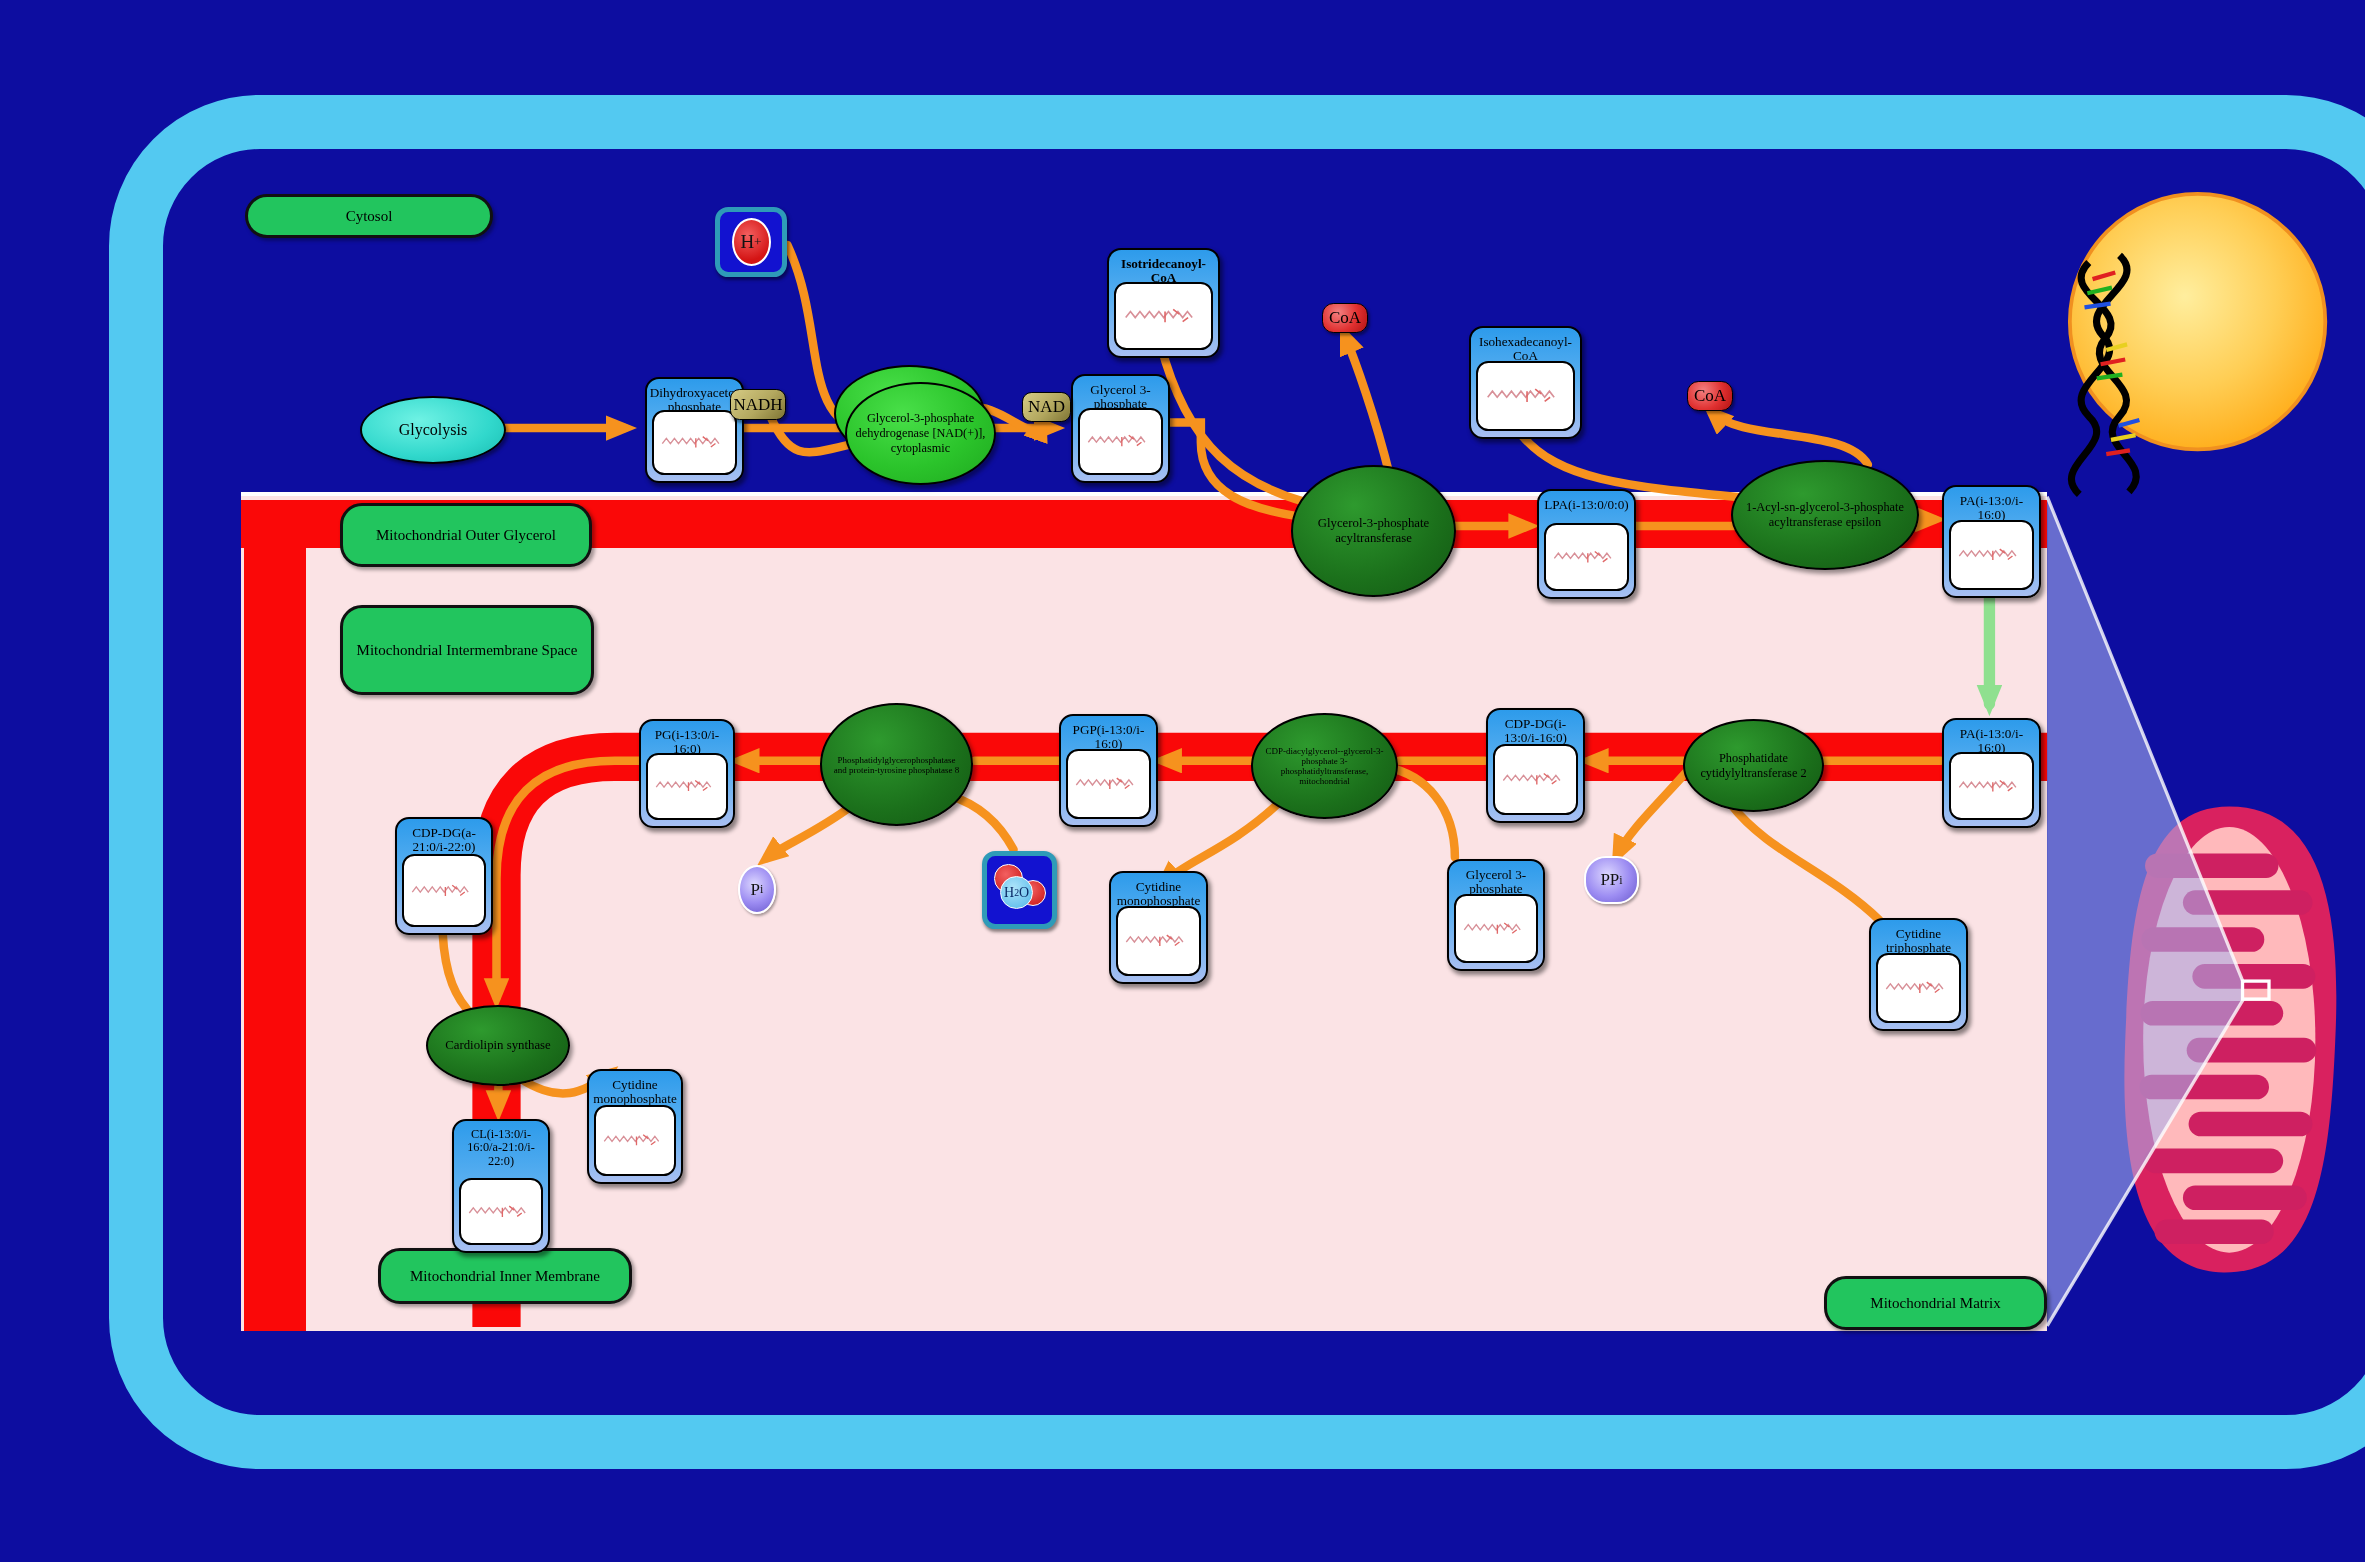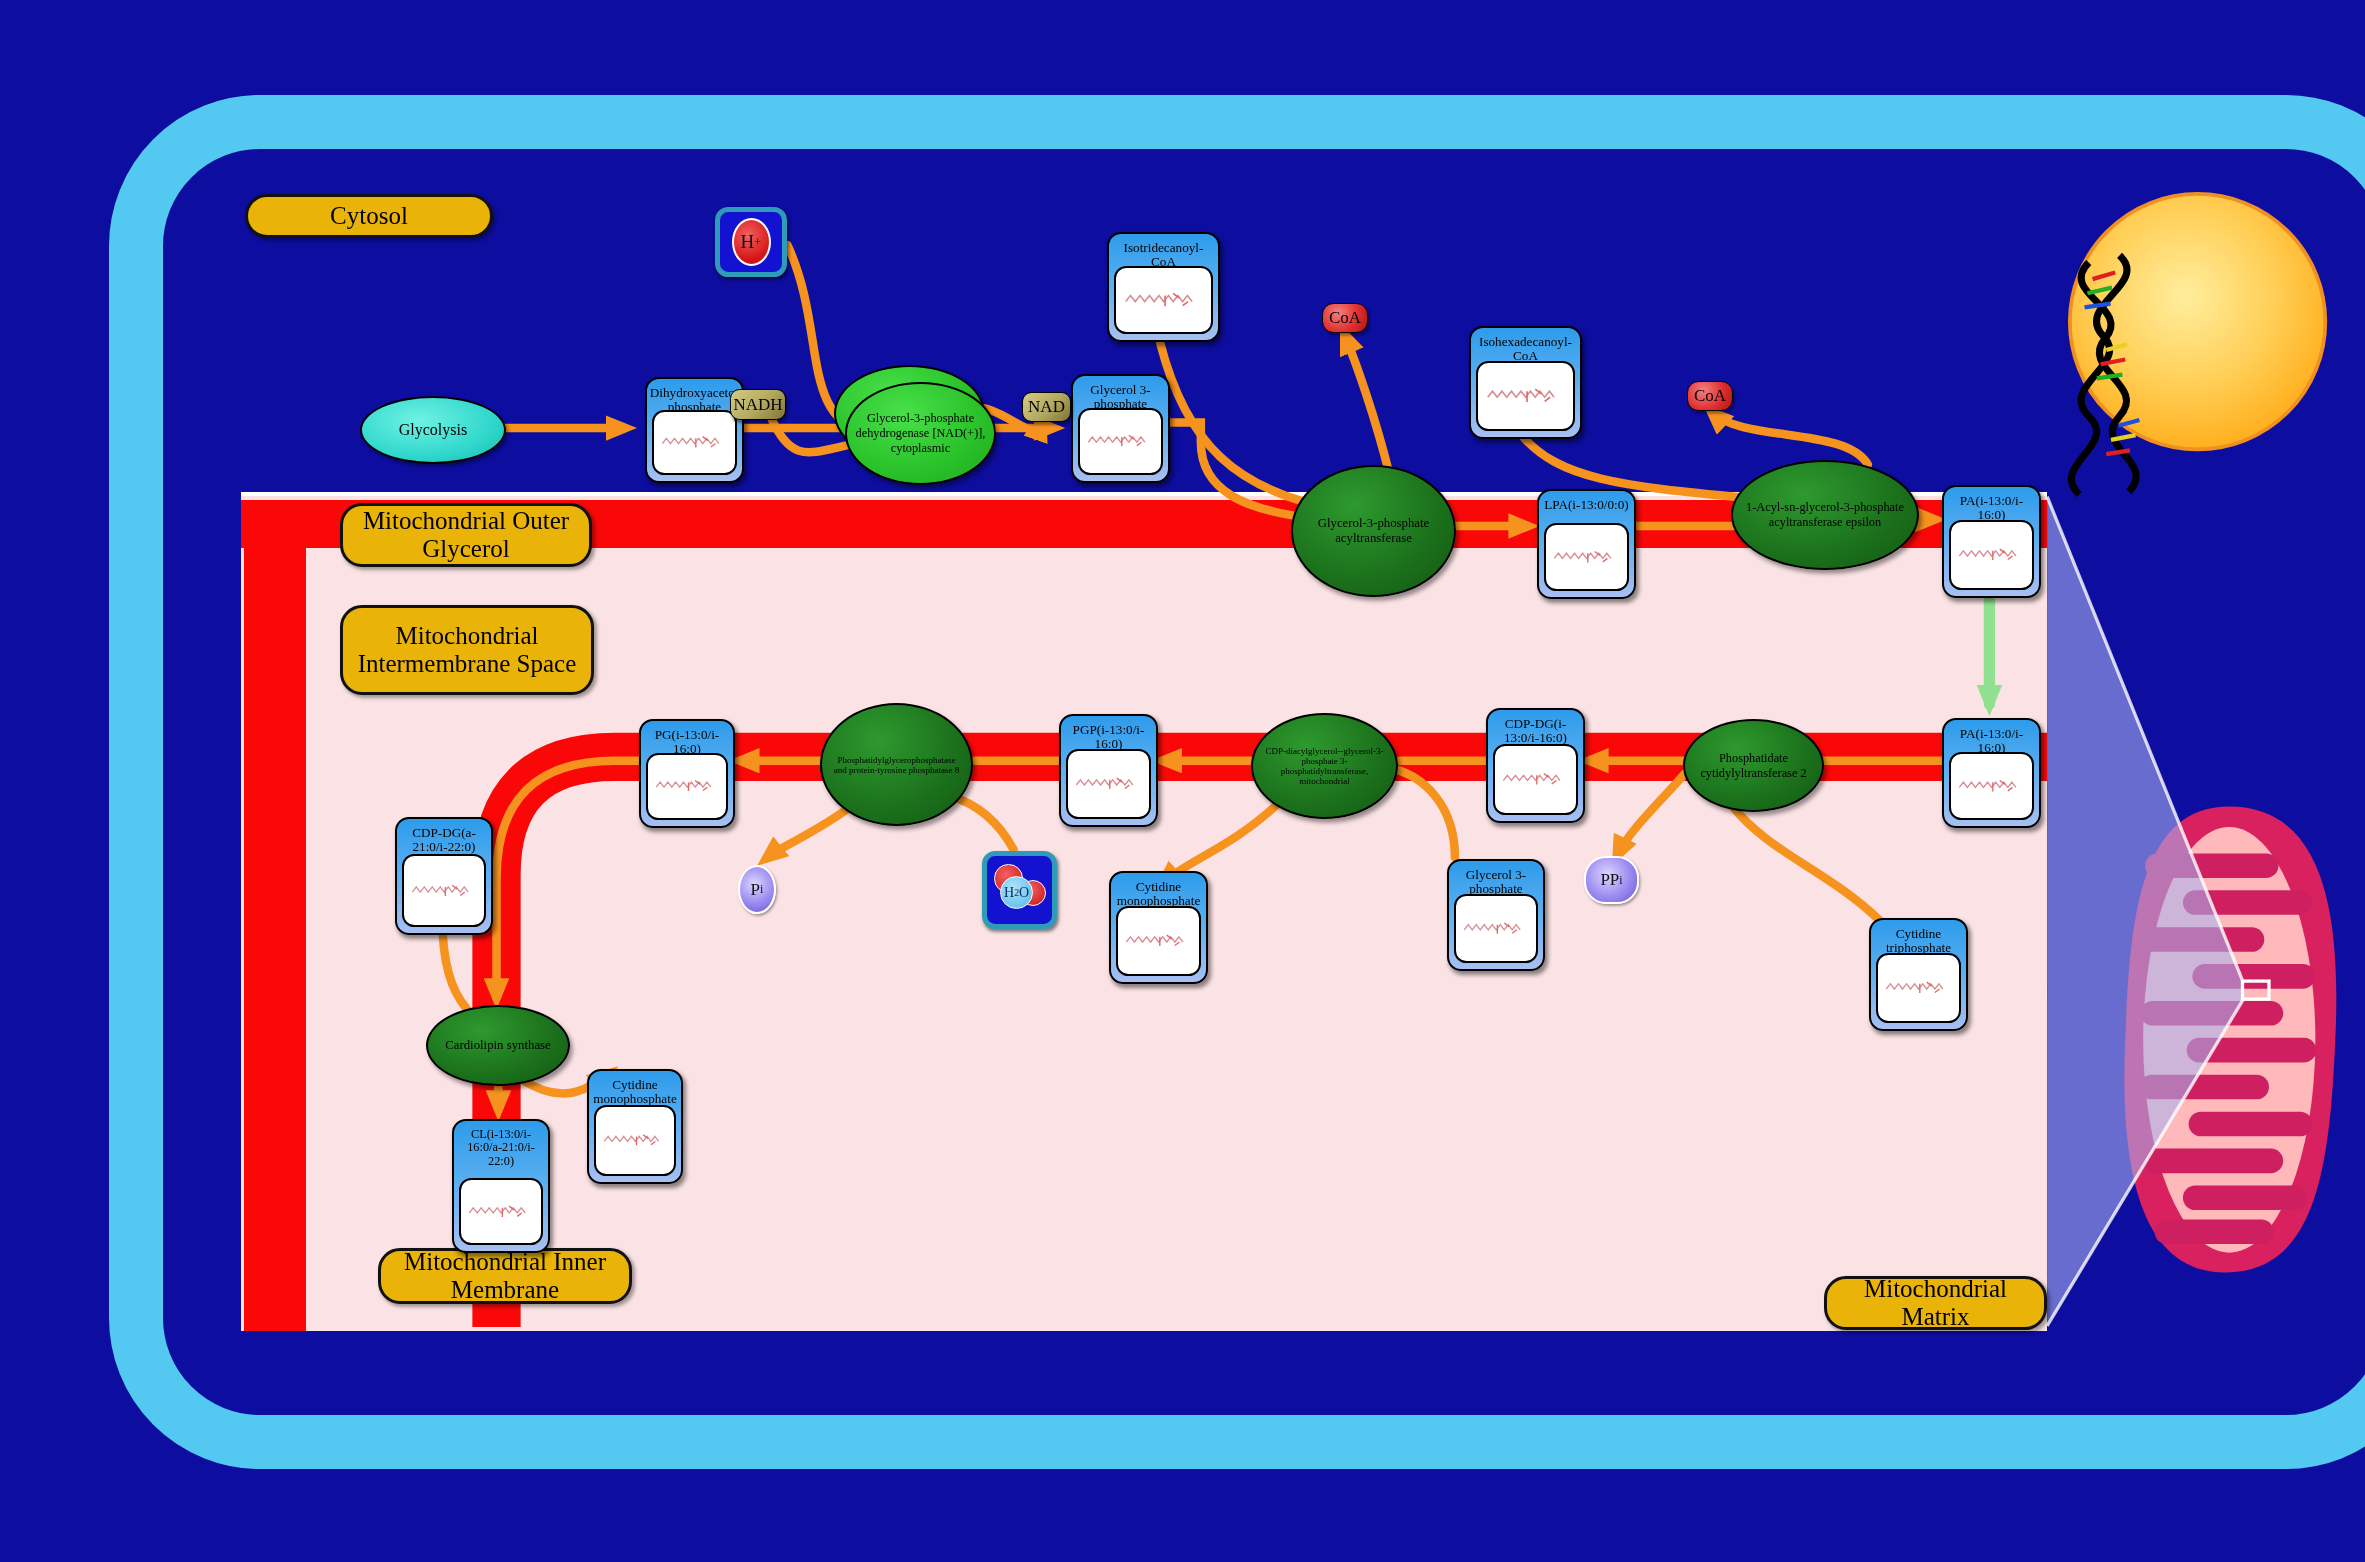--- a/index.html
+++ b/index.html
@@ -5,22 +5,22 @@
   html,body{margin:0;padding:0;background:#0D0DA0;width:2555px;height:1562px;overflow:hidden;
             font-family:"Liberation Serif","DejaVu Serif",serif;}
   .abs{position:absolute;}
   #stage{position:relative;width:2555px;height:1562px;background:#0D0DA0;}
   .cell-border{left:109px;top:95px;width:2328px;height:1374px;border:54px solid #53C9F1;
                border-radius:151px;box-sizing:border-box;}
   .pinkbox{left:241px;top:492px;width:1806px;height:835px;background:#FBE3E5;border-top:4.3px solid #fff;}
   .outer-band{left:0;top:3.8px;width:100%;height:48px;background:#FA0808;}
   .left-band{left:3.3px;top:3.8px;width:62px;height:831px;background:#FA0808;}
   svg.layer{position:absolute;left:0;top:0;width:2555px;height:1562px;}
-  .rlabel{background:#eab308;border:3.3px solid #111;border-radius:22px;display:flex;align-items:center;
-          justify-content:center;text-align:center;font-size:25px;line-height:1.12;color:#000;
+  .rlabel{background:#22c55e;border:3.3px solid #111;border-radius:22px;display:flex;align-items:center;
+          justify-content:center;text-align:center;font-size:15px;line-height:1.12;color:#000;
           box-shadow:2.4px 2.8px 3.8px rgba(0,0,0,.35);}
   .node{border:2.4px solid #000;border-radius:14px;background:linear-gradient(#2D9BEB 0%,#57AEF0 45%,#A8BFF2 100%);
         box-shadow:2.4px 3.3px 4.3px rgba(0,0,0,.45);color:#000;text-align:center;}
   .node .hdr{padding:6.6px 2.8px 0 2.8px;font-size:13.2px;line-height:1.1;}
   .node .mol{position:absolute;left:5.2px;right:5.2px;bottom:6.2px;height:60%;background:#fff;
              border:2.4px solid #000;border-radius:12.3px;display:flex;align-items:center;justify-content:center;overflow:hidden;}
   .enzyme{border-radius:50%;background:radial-gradient(ellipse at 38% 30%,#2E9A2E 0%,#1B701B 60%,#135713 100%);
           border:2.4px solid #000;display:flex;align-items:center;justify-content:center;text-align:center;
           color:#000;box-sizing:border-box;padding:0 8.5px;box-shadow:2.8px 3.8px 4.7px rgba(0,0,0,.4);}
   .enzyme.bright{background:radial-gradient(ellipse at 38% 30%,#49E049 0%,#2BC42B 55%,#1FA81F 100%);}
@@ -216,21 +216,21 @@
   <div class="abs node" style="left:1071px;top:374px;width:95px;height:105px;">
     <div class="hdr">Glycerol 3-phosphate</div>
     <div class="mol">
         <svg viewBox="0 0 120 44" width="86%" height="70%" preserveAspectRatio="xMidYMid meet">
           <path d="M4,24 l7,-9 7,9 7,-9 7,9 7,-9 7,9 7,-9 7,9 7,-9 7,9 7,-9 7,9 7,-9 7,9" fill="none" stroke="#D89098" stroke-width="2.4"></path>
           <path d="M62,15 v16 M74,12 l9,7 M88,30 l8,-6" fill="none" stroke="#E06868" stroke-width="2.4"></path>
         </svg>
       </div>
   </div>
 
-  <div class="abs node" style="left:1107px;top:232px;width:109px;height:106px;">
+  <div class="abs node" style="left:1107px;top:248px;width:109px;height:106px;font-weight:bold;">
     <div class="hdr">Isotridecanoyl-CoA</div>
     <div class="mol">
         <svg viewBox="0 0 120 44" width="86%" height="70%" preserveAspectRatio="xMidYMid meet">
           <path d="M4,24 l7,-9 7,9 7,-9 7,9 7,-9 7,9 7,-9 7,9 7,-9 7,9 7,-9 7,9 7,-9 7,9" fill="none" stroke="#D89098" stroke-width="2.4"></path>
           <path d="M62,15 v16 M74,12 l9,7 M88,30 l8,-6" fill="none" stroke="#E06868" stroke-width="2.4"></path>
         </svg>
       </div>
   </div>
 
   <div class="abs node" style="left:1469px;top:326px;width:109px;height:109px;">

